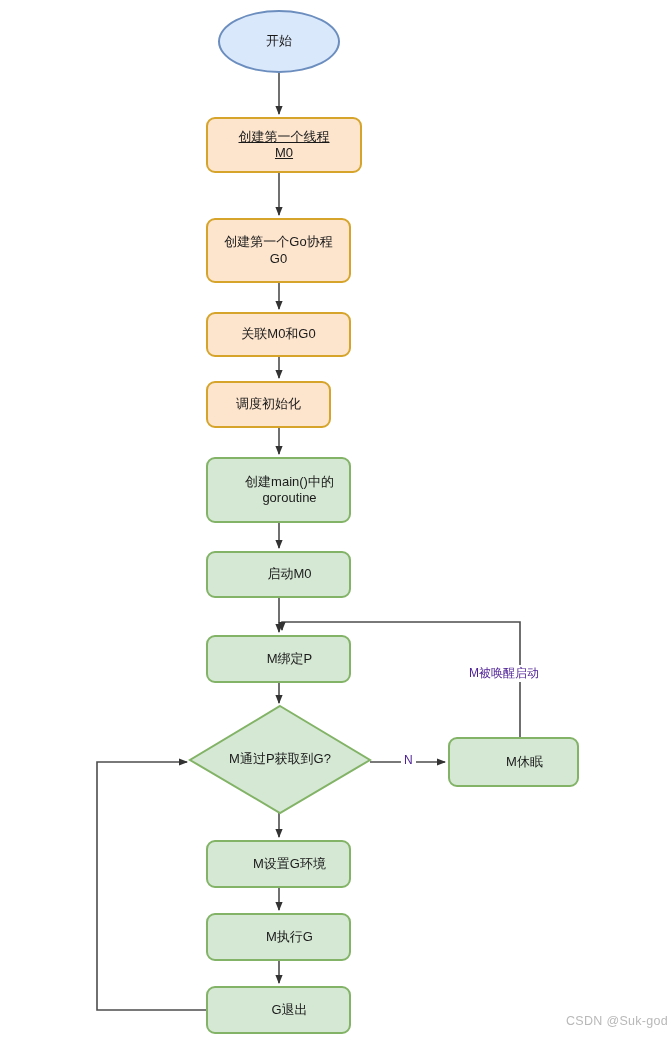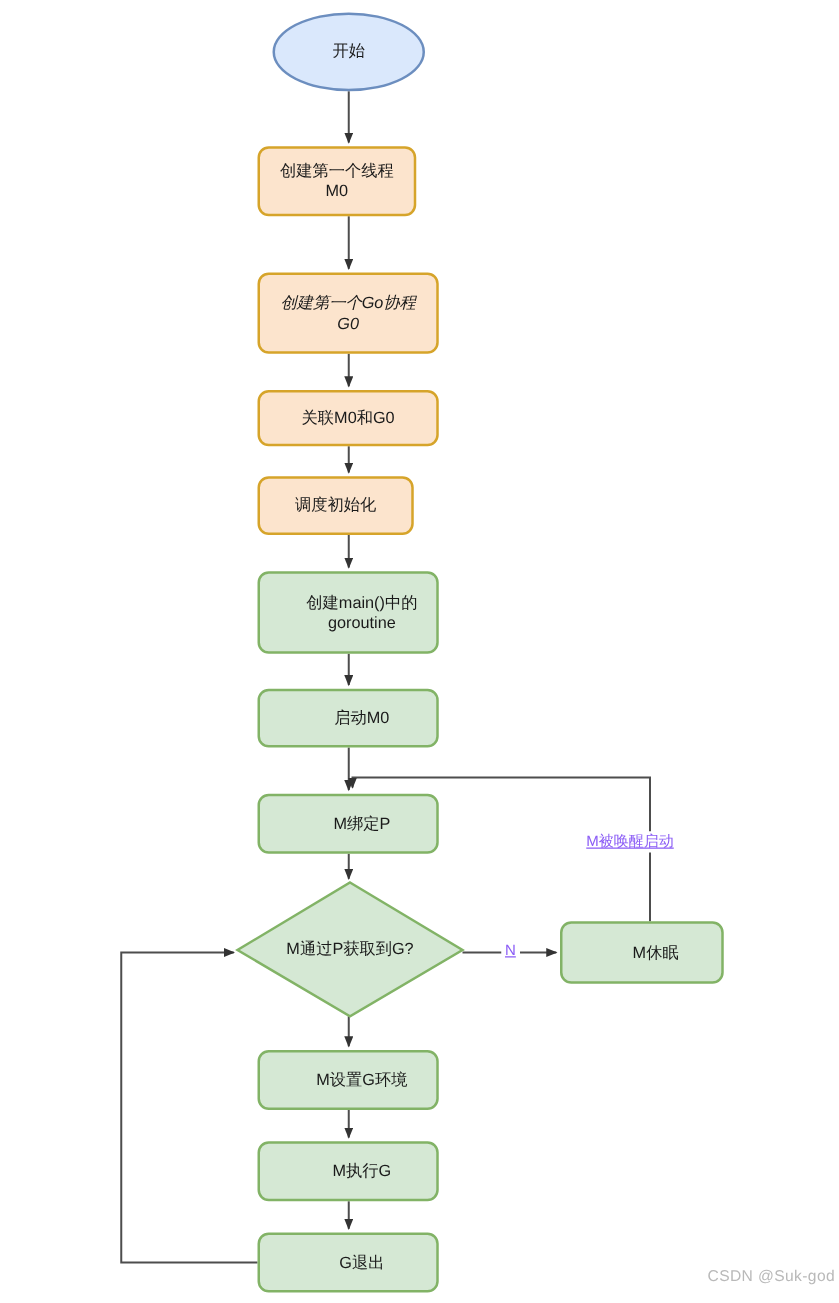--- a/index.html
+++ b/index.html
@@ -62,25 +62,24 @@
   }
   .decision-label {
     position: relative;
     z-index: 2;
     font-size: 13px;
     color: #1a1a1a;
   }
   .edge-label {
     position: absolute;
     font-size: 12px;
-    color: #8b5cf6;
+    color: #4c1d95;
     background: #ffffff;
     padding: 0 3px;
     white-space: nowrap;
-    text-decoration: underline;
   }
   .watermark {
     position: absolute;
     font-size: 12.5px;
     color: #b9b9b9;
     letter-spacing: 0.3px;
     white-space: nowrap;
   }
 </style>
 </head>
@@ -126,26 +125,26 @@
       <path d="M206,1010 L97,1010 L97,762 L187,762"></path>
     </g>
 
     <polygon points="280,706 370,760 280,813 190,760" fill="#d5e8d4" stroke="#82b366" stroke-width="2"></polygon>
   </svg>
 
   <div class="node start" style="left:218px; top:10px; width:122px; height:63px;">
     <span>开始</span>
   </div>
 
-  <div class="node proc orange" style="left:206px; top:117px; width:127px; height:56px;">
+  <div class="node proc orange" style="left:206px; top:117px; width:156px; height:56px;text-decoration:underline;">
     <span>创建第一个线程
 M0</span>
   </div>
 
-  <div class="node proc orange" style="left:206px; top:218px; width:145px; height:65px;font-style:italic;">
+  <div class="node proc orange" style="left:206px; top:218px; width:145px; height:65px;">
     <span>创建第一个Go协程
 G0</span>
   </div>
 
   <div class="node proc orange" style="left:206px; top:312px; width:145px; height:45px;">
     <span>关联M0和G0</span>
   </div>
 
   <div class="node proc orange" style="left:206px; top:381px; width:125px; height:47px;">
     <span>调度初始化</span>

